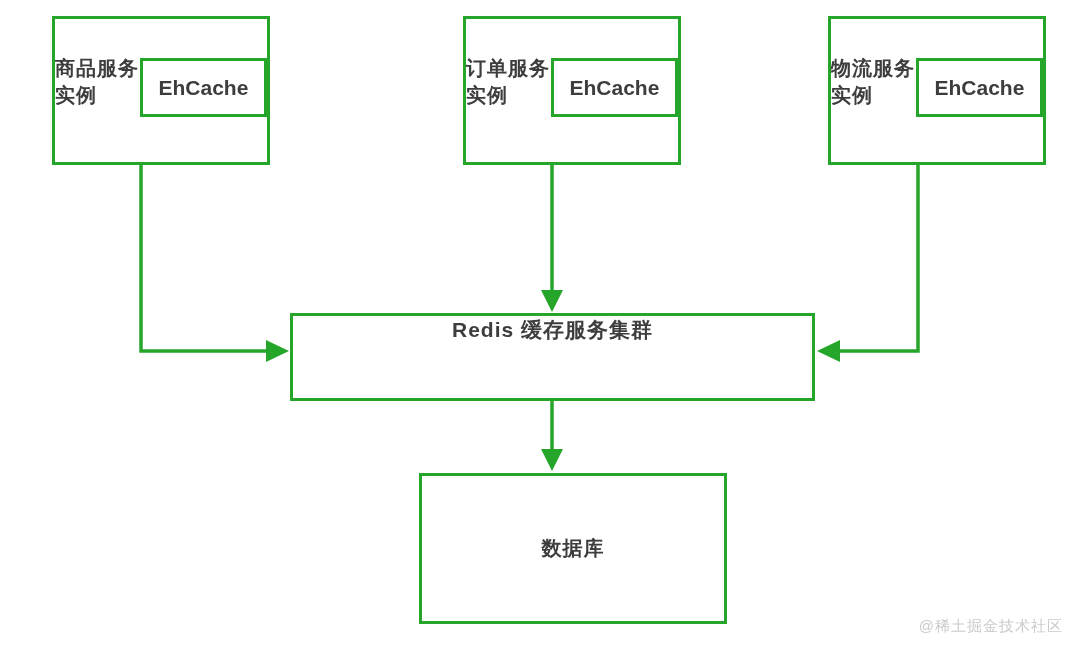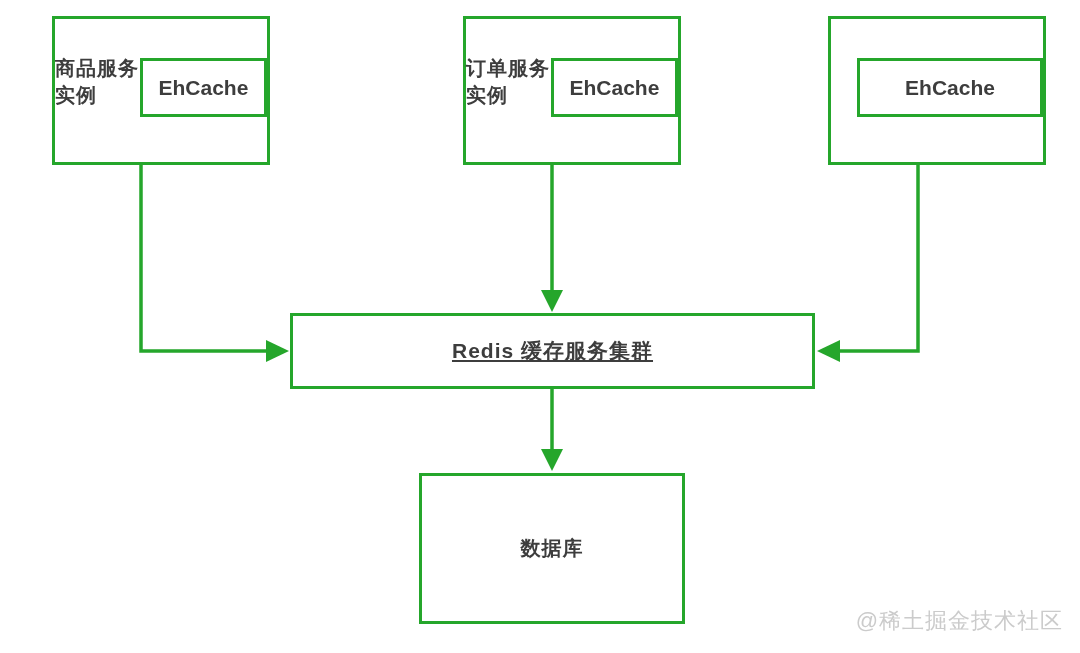--- a/index.html
+++ b/index.html
@@ -56,48 +56,46 @@
     align-items: center;
     justify-content: center;
     font-size: 21px;
     font-weight: bold;
     color: var(--text);
   }
   .redis-box {
     left: 290px;
     top: 313px;
     width: 525px;
-    height: 76px;
+    height: 88px;
     display: flex;
-    align-items: center;
     justify-content: center;
     font-size: 21px;
     font-weight: bold;
     color: var(--text);
     letter-spacing: 1px;
-    text-decoration: underline;
   }
   .db-box {
     left: 419px;
     top: 473px;
-    width: 266px;
+    width: 308px;
     height: 151px;
     display: flex;
     align-items: center;
     justify-content: center;
     font-size: 20px;
     font-weight: bold;
     color: var(--text);
     letter-spacing: 1px;
   }
   .watermark {
     position: absolute;
     right: 17px;
     bottom: 17px;
-    font-size: 22px;
+    font-size: 15px;
     color: var(--watermark);
     letter-spacing: 1px;
   }
 </style>
 </head>
 <body>
 
 <div class="canvas">
 
   <svg class="arrows-layer" width="1080" height="653" viewBox="0 0 1080 653" xmlns="http://www.w3.org/2000/svg">
@@ -131,20 +129,21 @@
   </div>
 
   <div class="box service-box" style="left:443px;justify-content:space-between;">
     <div class="title">订单服务实例</div>
     <div class="inner-box">
       <span>EhCache</span>
     </div>
   </div>
 
   <div class="box service-box" style="left:808px;">
+    <div class="title">物流服务实例</div>
     <div class="inner-box">
       <span>EhCache</span>
     </div>
   </div>
 
   <div class="box redis-box">
     <span>Redis 缓存服务集群</span>
   </div>
 
   <div class="box db-box">

